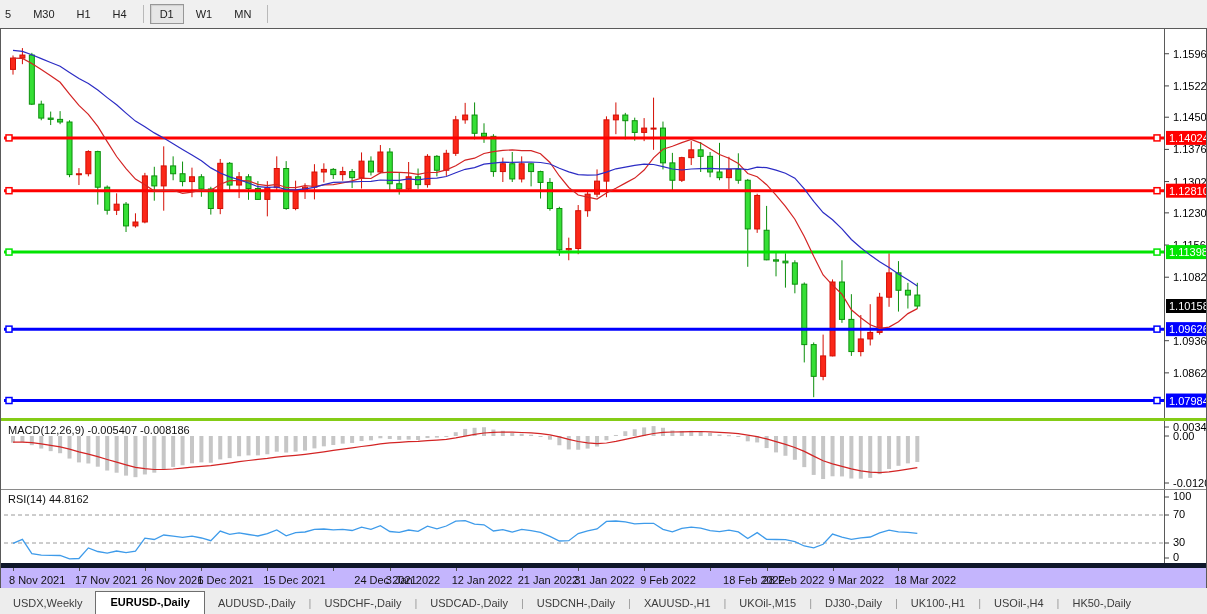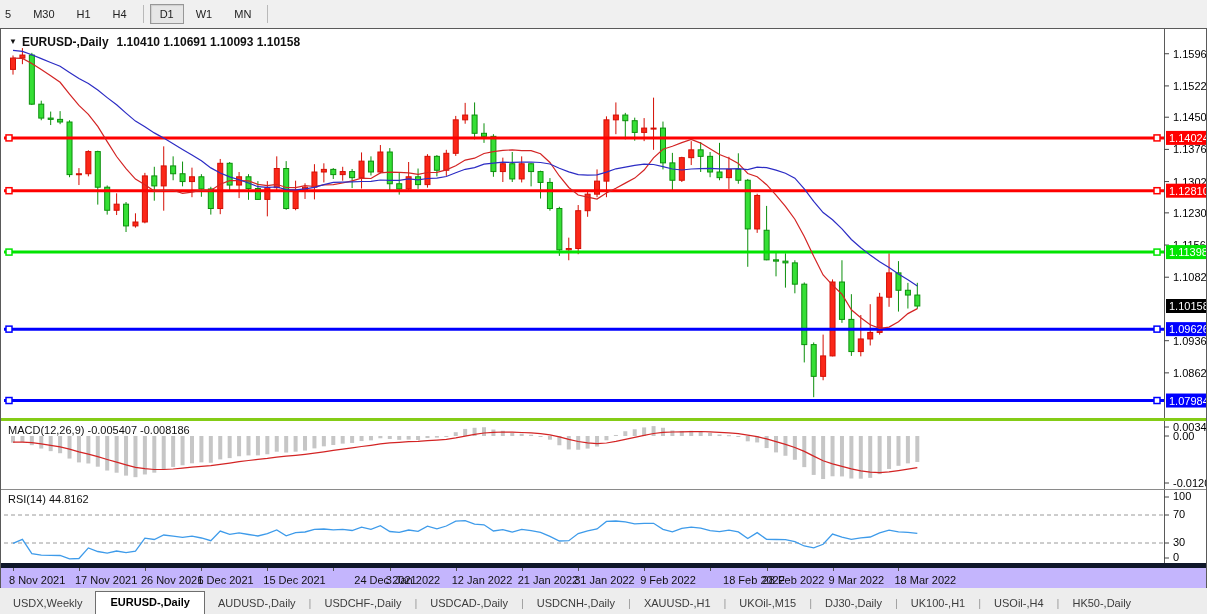--- a/index.html
+++ b/index.html
@@ -45,23 +45,20 @@
       <span class="tf-btn">H1</span>
       <span class="tf-btn">H4</span>
       <span class="tf-sep"></span>
       <span class="tf-btn active">D1</span>
       <span class="tf-btn">W1</span>
       <span class="tf-btn">MN</span>
       <span class="tf-sep"></span>
     </div>
 
   <div id="chart-window">
-    <div id="chart-title">
-      <span class="tri">▼</span><span>EURUSD-,Daily</span><span class="ohlc">1.10410 1.10691 1.10093 1.10158</span>
-    </div>
 
     <div id="price-pane">
       <svg id="svg-price" width="1205" height="389">
           <line x1="12" y1="26.47826086956522" x2="12" y2="45.608695652173736" stroke="#d40f05" stroke-width="1"></line>
           <rect x="9.5" y="29.08695652173884" width="5" height="11.304347826087621" fill="#fb2718" stroke="#d40f05" stroke-width="1"></rect>
           <line x1="21.42" y1="19.086956521738955" x2="21.42" y2="35.17391304347825" stroke="#d40f05" stroke-width="1"></line>
           <rect x="18.92" y="26.04347826086959" width="5" height="3.04347826086925" fill="#fb2718" stroke="#d40f05" stroke-width="1"></rect>
           <line x1="30.84" y1="23.869565217391568" x2="30.84" y2="76.04347826086988" stroke="#0c8f0c" stroke-width="1"></line>
           <rect x="28.34" y="26.04347826086959" width="5" height="49.130434782609086" fill="#35df35" stroke="#0c8f0c" stroke-width="1"></rect>
           <line x1="40.26" y1="71.69565217391289" x2="40.26" y2="91.260869565217" stroke="#0c8f0c" stroke-width="1"></line>

